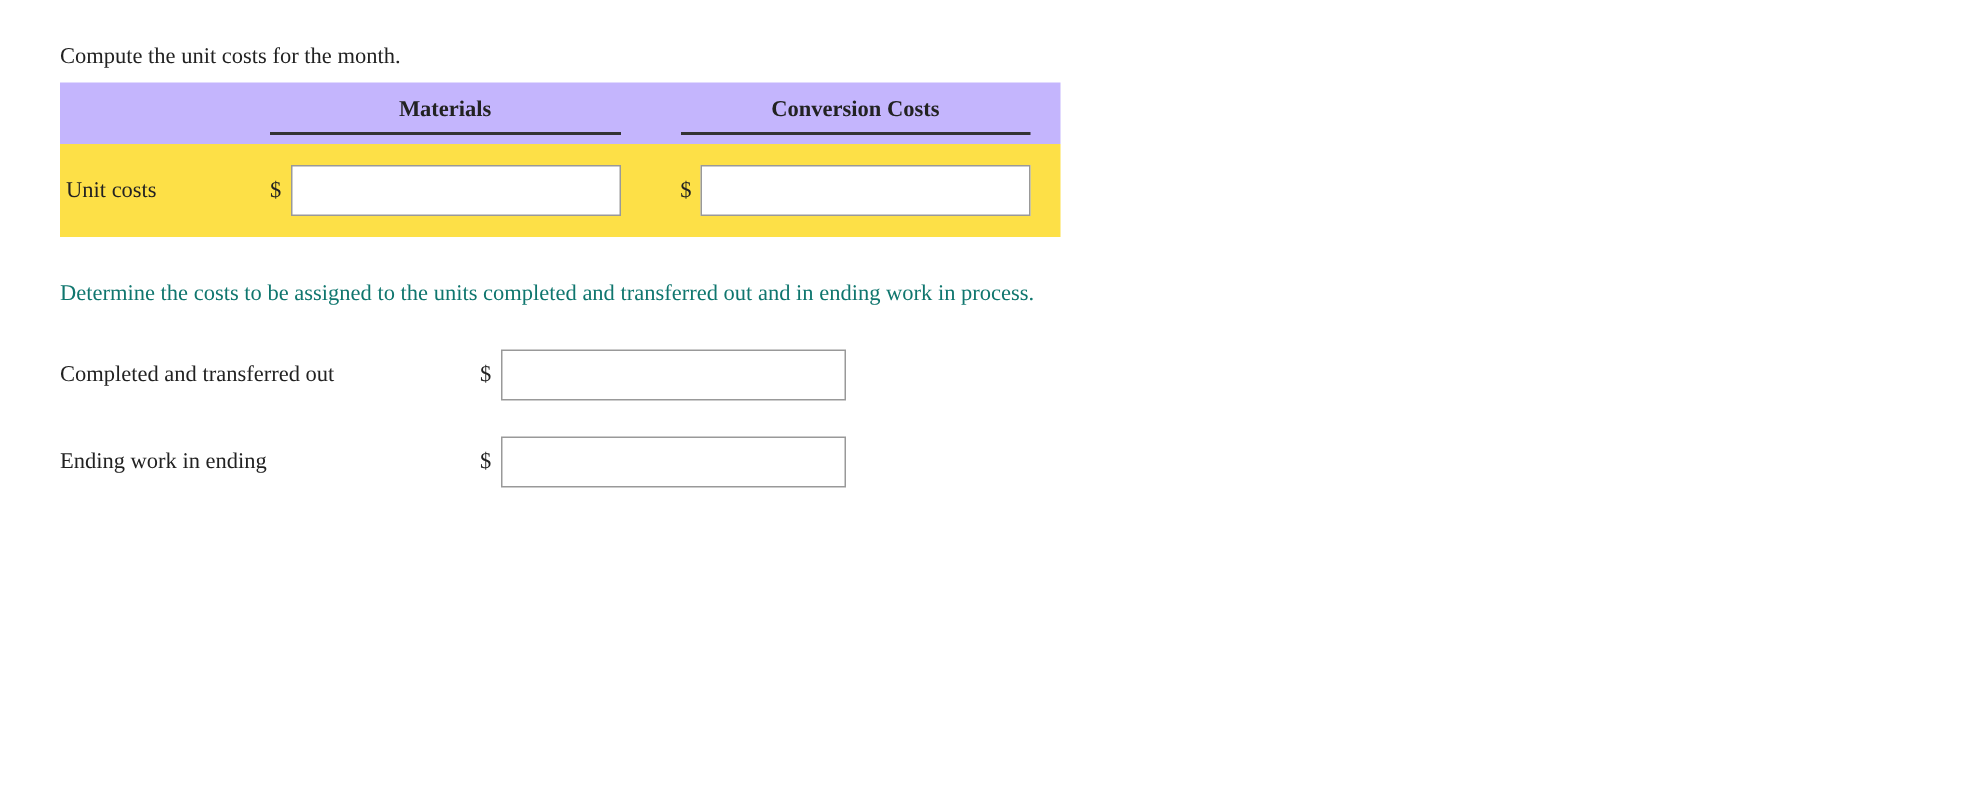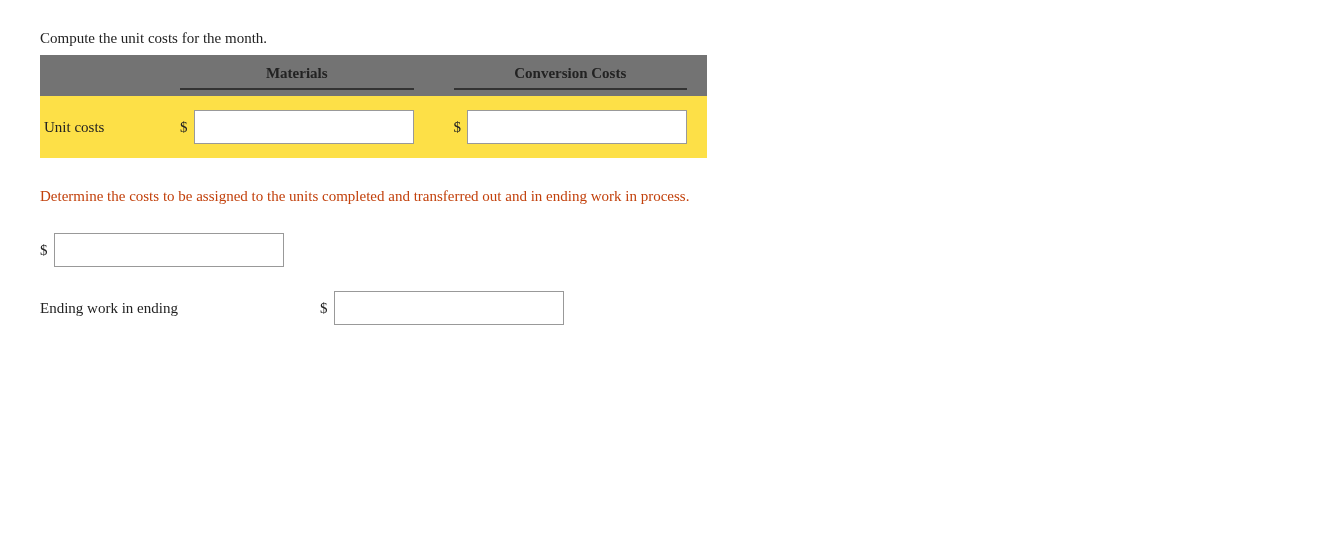--- a/index.html
+++ b/index.html
@@ -29,21 +29,21 @@
     }
 
     .table-container {
       display: inline-block;
       min-width: 600px;
     }
 
     .header-row {
       display: flex;
       align-items: flex-end;
-      background-color: #737373;
+      background-color: #c4b5fd;
       padding: 10px 0 0 0;
     }
 
     .header-cell {
       flex: 1;
       text-align: center;
       padding-bottom: 6px;
       font-weight: bold;
       font-size: 15px;
     }
@@ -100,21 +100,21 @@
       border: none;
     }
 
     .determine-section {
       margin-top: 10px;
     }
 
     .determine-instruction {
       font-size: 15px;
       margin-bottom: 28px;
-      color: #c2410c;
+      color: #0f766e;
     }
 
     .cost-row {
       display: flex;
       align-items: center;
       margin-bottom: 24px;
     }
 
     .cost-label {
       font-size: 15px;
@@ -175,20 +175,21 @@
     </div>
   </div>
 </div>
 
 <div class="section-divider"></div>
 
 <div class="determine-section">
   <p class="determine-instruction">Determine the costs to be assigned to the units completed and transferred out and in ending work in process.</p>
 
   <div class="cost-row">
+    <span class="cost-label">Completed and transferred out</span>
     <div class="cost-input-group">
       <span class="cost-dollar">$</span>
       <input type="text" class="cost-input" value="" style="">
     </div>
   </div>
 
   <div class="cost-row">
     <span class="cost-label">Ending work in ending</span>
     <div class="cost-input-group">
       <span class="cost-dollar">$</span>

